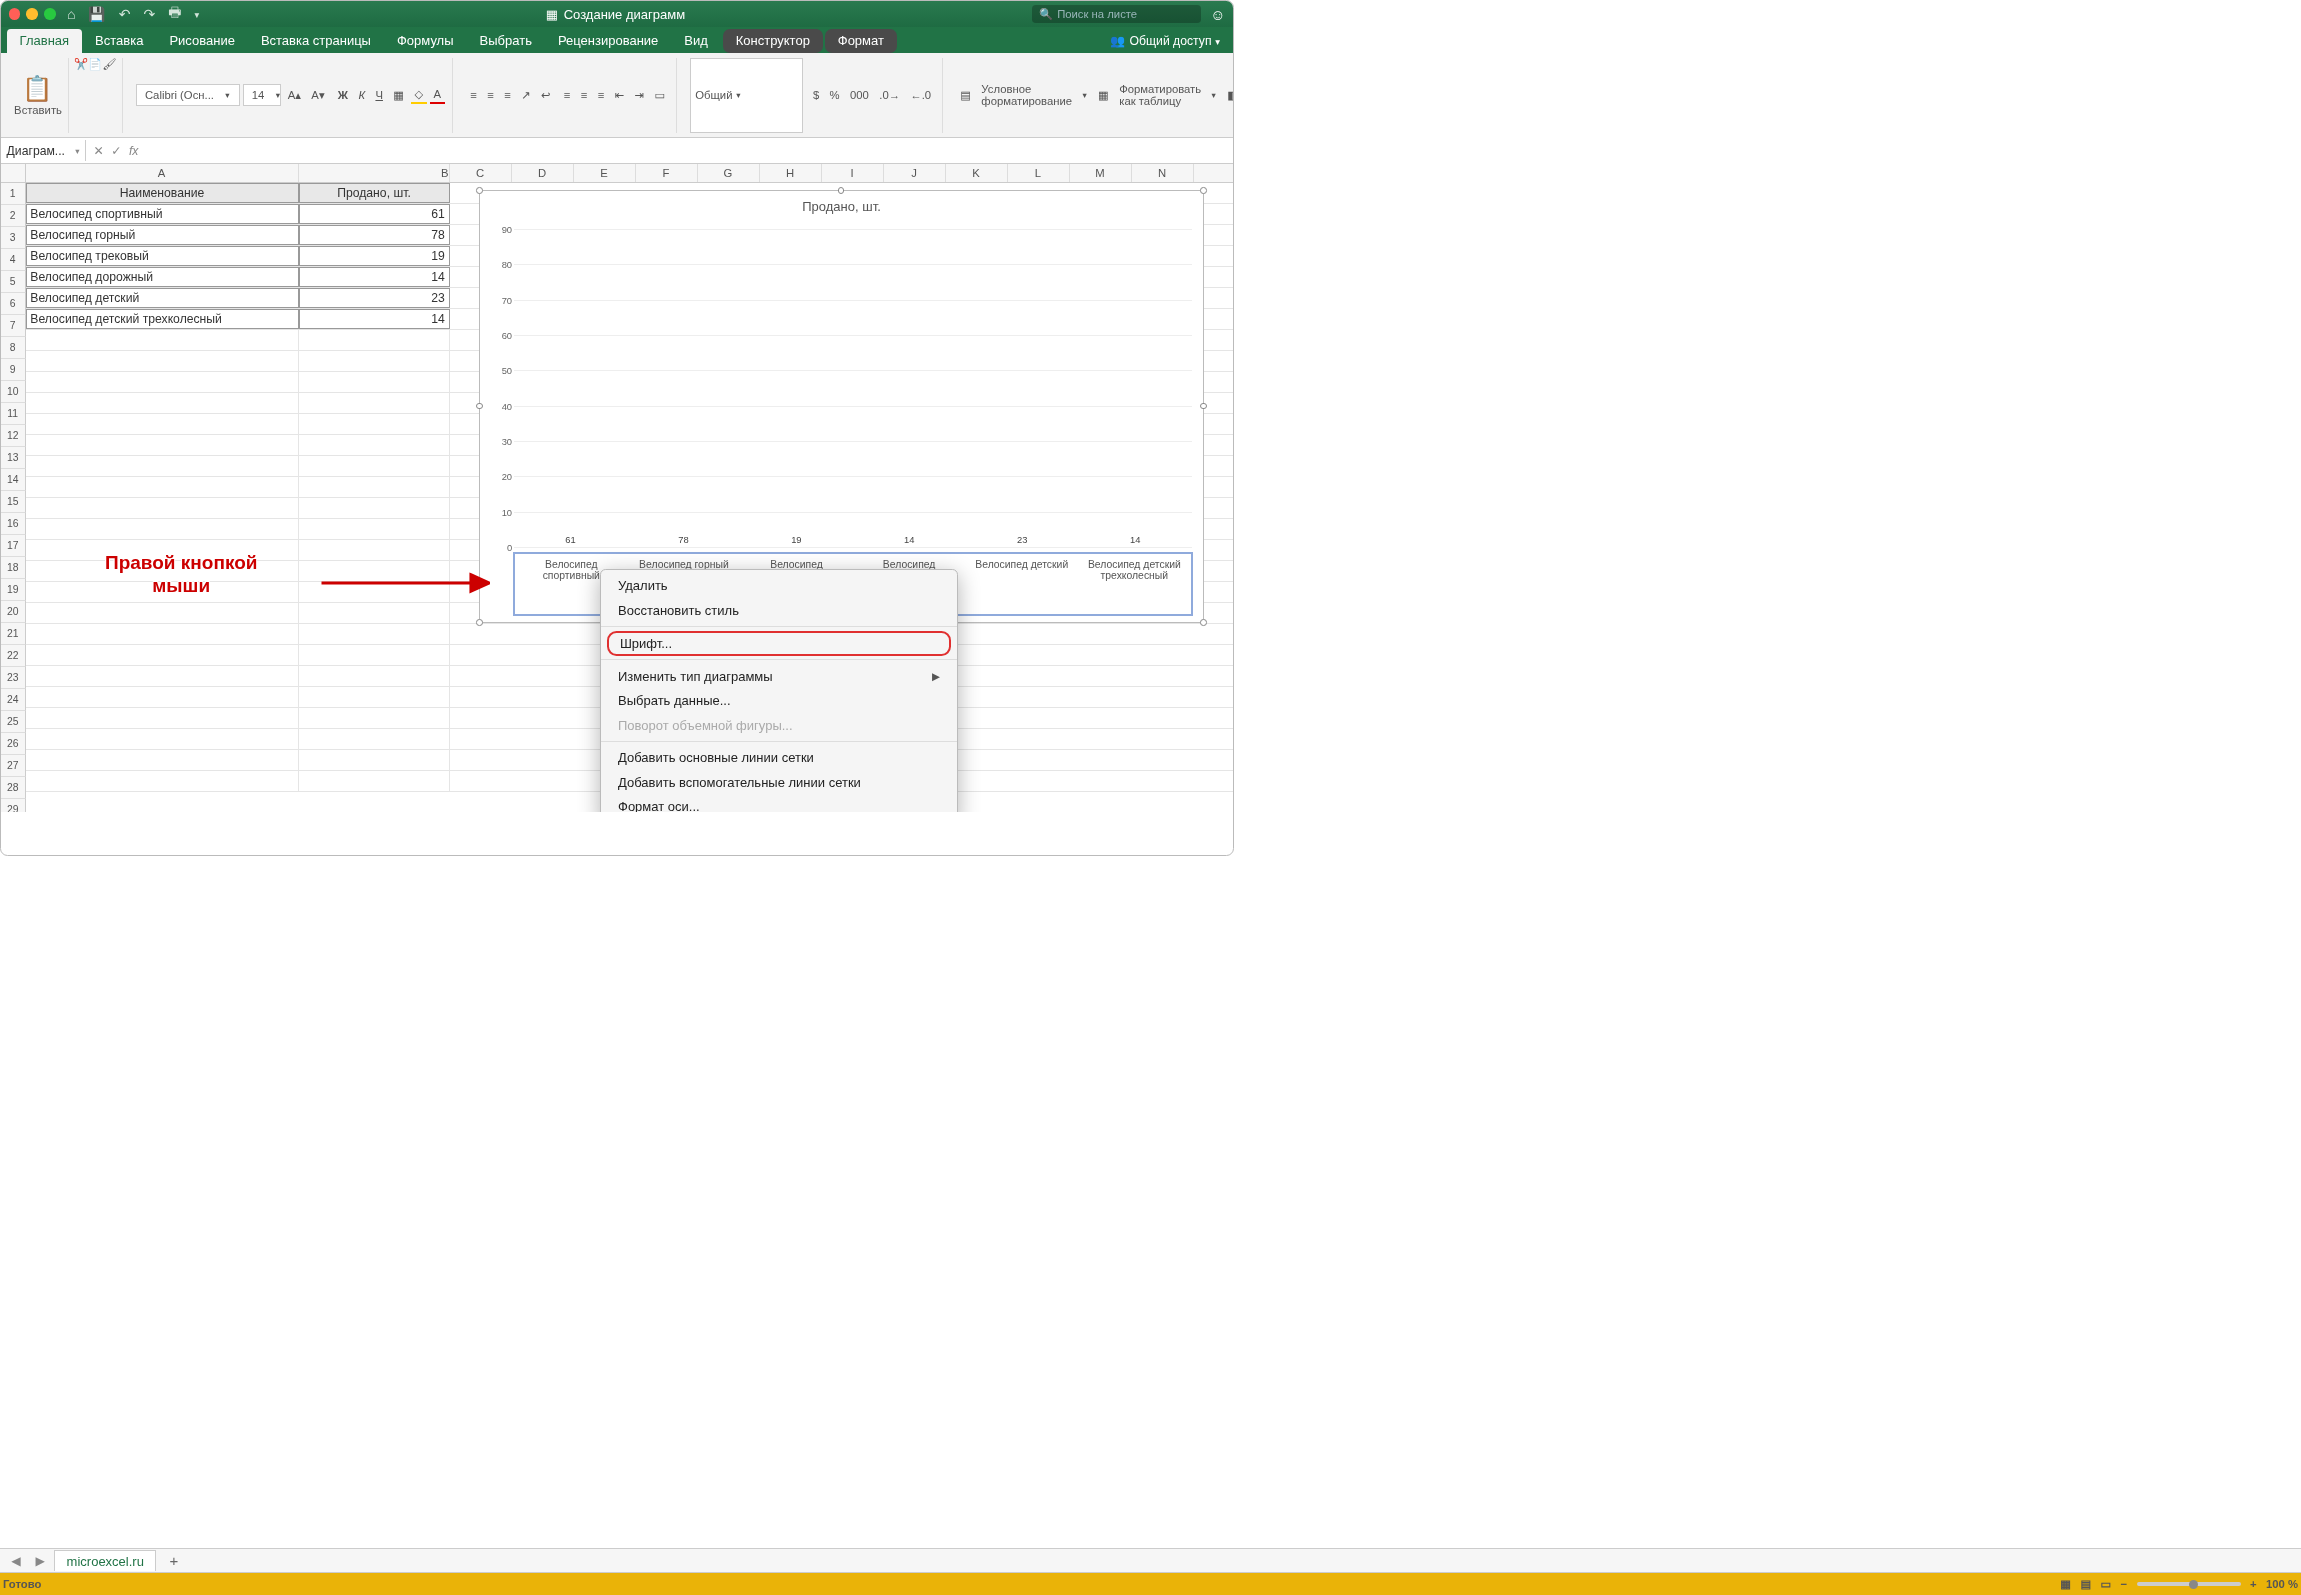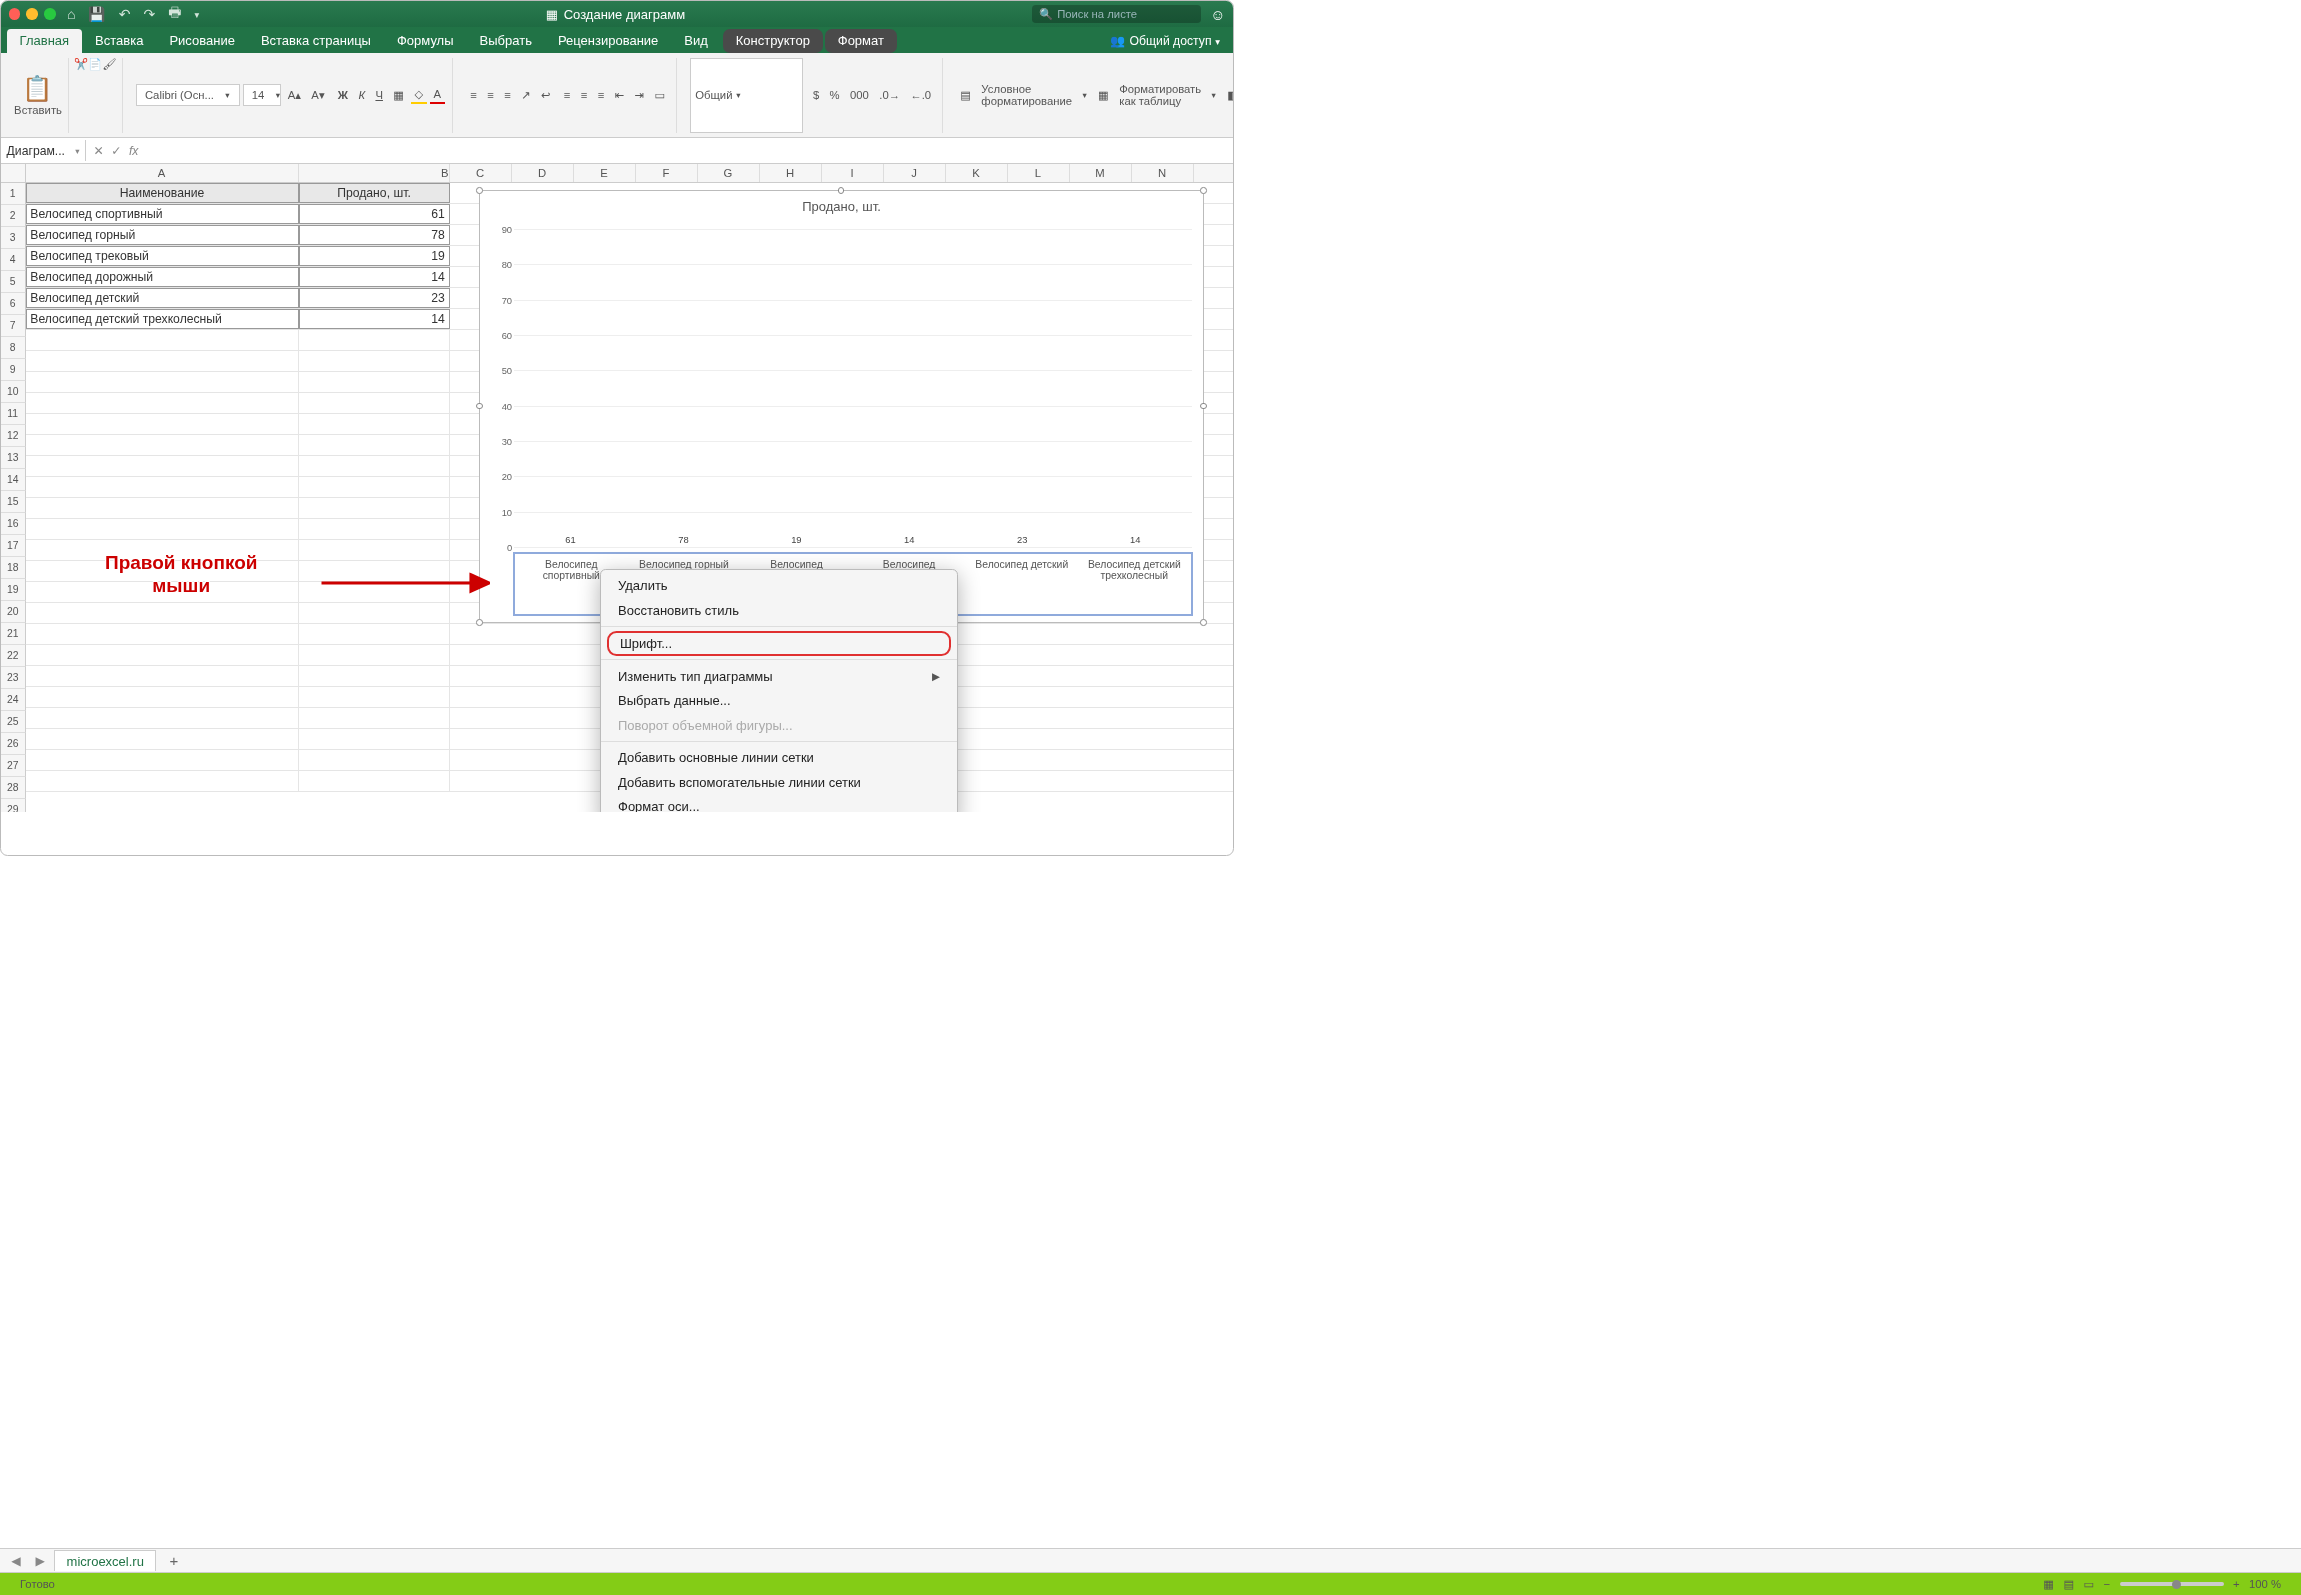--- a/index.html
+++ b/index.html
@@ -84,21 +84,21 @@
 .ctx-hl { border: 2.4px solid #e03030; border-radius: 9.4px; margin: 1.9px 5.6px; padding: 2.8px 11.3px;}
 .ctx-arrow { font-size:10.4px; color:#555;}
 
 
 .sheettabs { position:absolute; bottom: 22.6px; left:0; right:0; height:24.5px; background:#f6f6f6; border-top:0.9px solid #ccc; display:flex; align-items:center; padding-left:5.6px; gap:3.8px;}
 .navbtn { padding:1.9px 5.6px; color:#888;}
 .sheet-tab { background:#fff; border:0.9px solid #ccc; border-bottom:none; padding:2.8px 11.3px; font-size:13px; color:#217346;}
 .addsheet { padding:1.9px 9.4px; font-size:15px; color:#666;}
 
 
-.statusbar { position:absolute; bottom:0; left:0; right:0; height:22.6px; background:#84cc16; border-top:0.9px solid #ccc; display:flex; align-items:center; padding: 0 20px; font-size:11.3px; color:#555;}
+.statusbar { position:absolute; bottom:0; left:0; right:0; height:22.6px; background:#eab308; border-top:0.9px solid #ccc; display:flex; align-items:center; padding: 0 3px; font-size:11.3px; color:#555;font-weight:bold;}
 .status-r { margin-left:auto; display:flex; align-items:center; gap:9.4px;}
 .zslider { width:104px; height:3.8px; background:#ccc; border-radius:1.9px; position:relative;}
 .zslider .knob { position:absolute; left:50%; top:-2.8px; width:9.4px; height:9.4px; background:#888; border-radius:50%;}
 </style>
 </head>
 <body>
 
 <div class="titlebar">
   <div class="traffic">
     <span class="t-close"></span>

